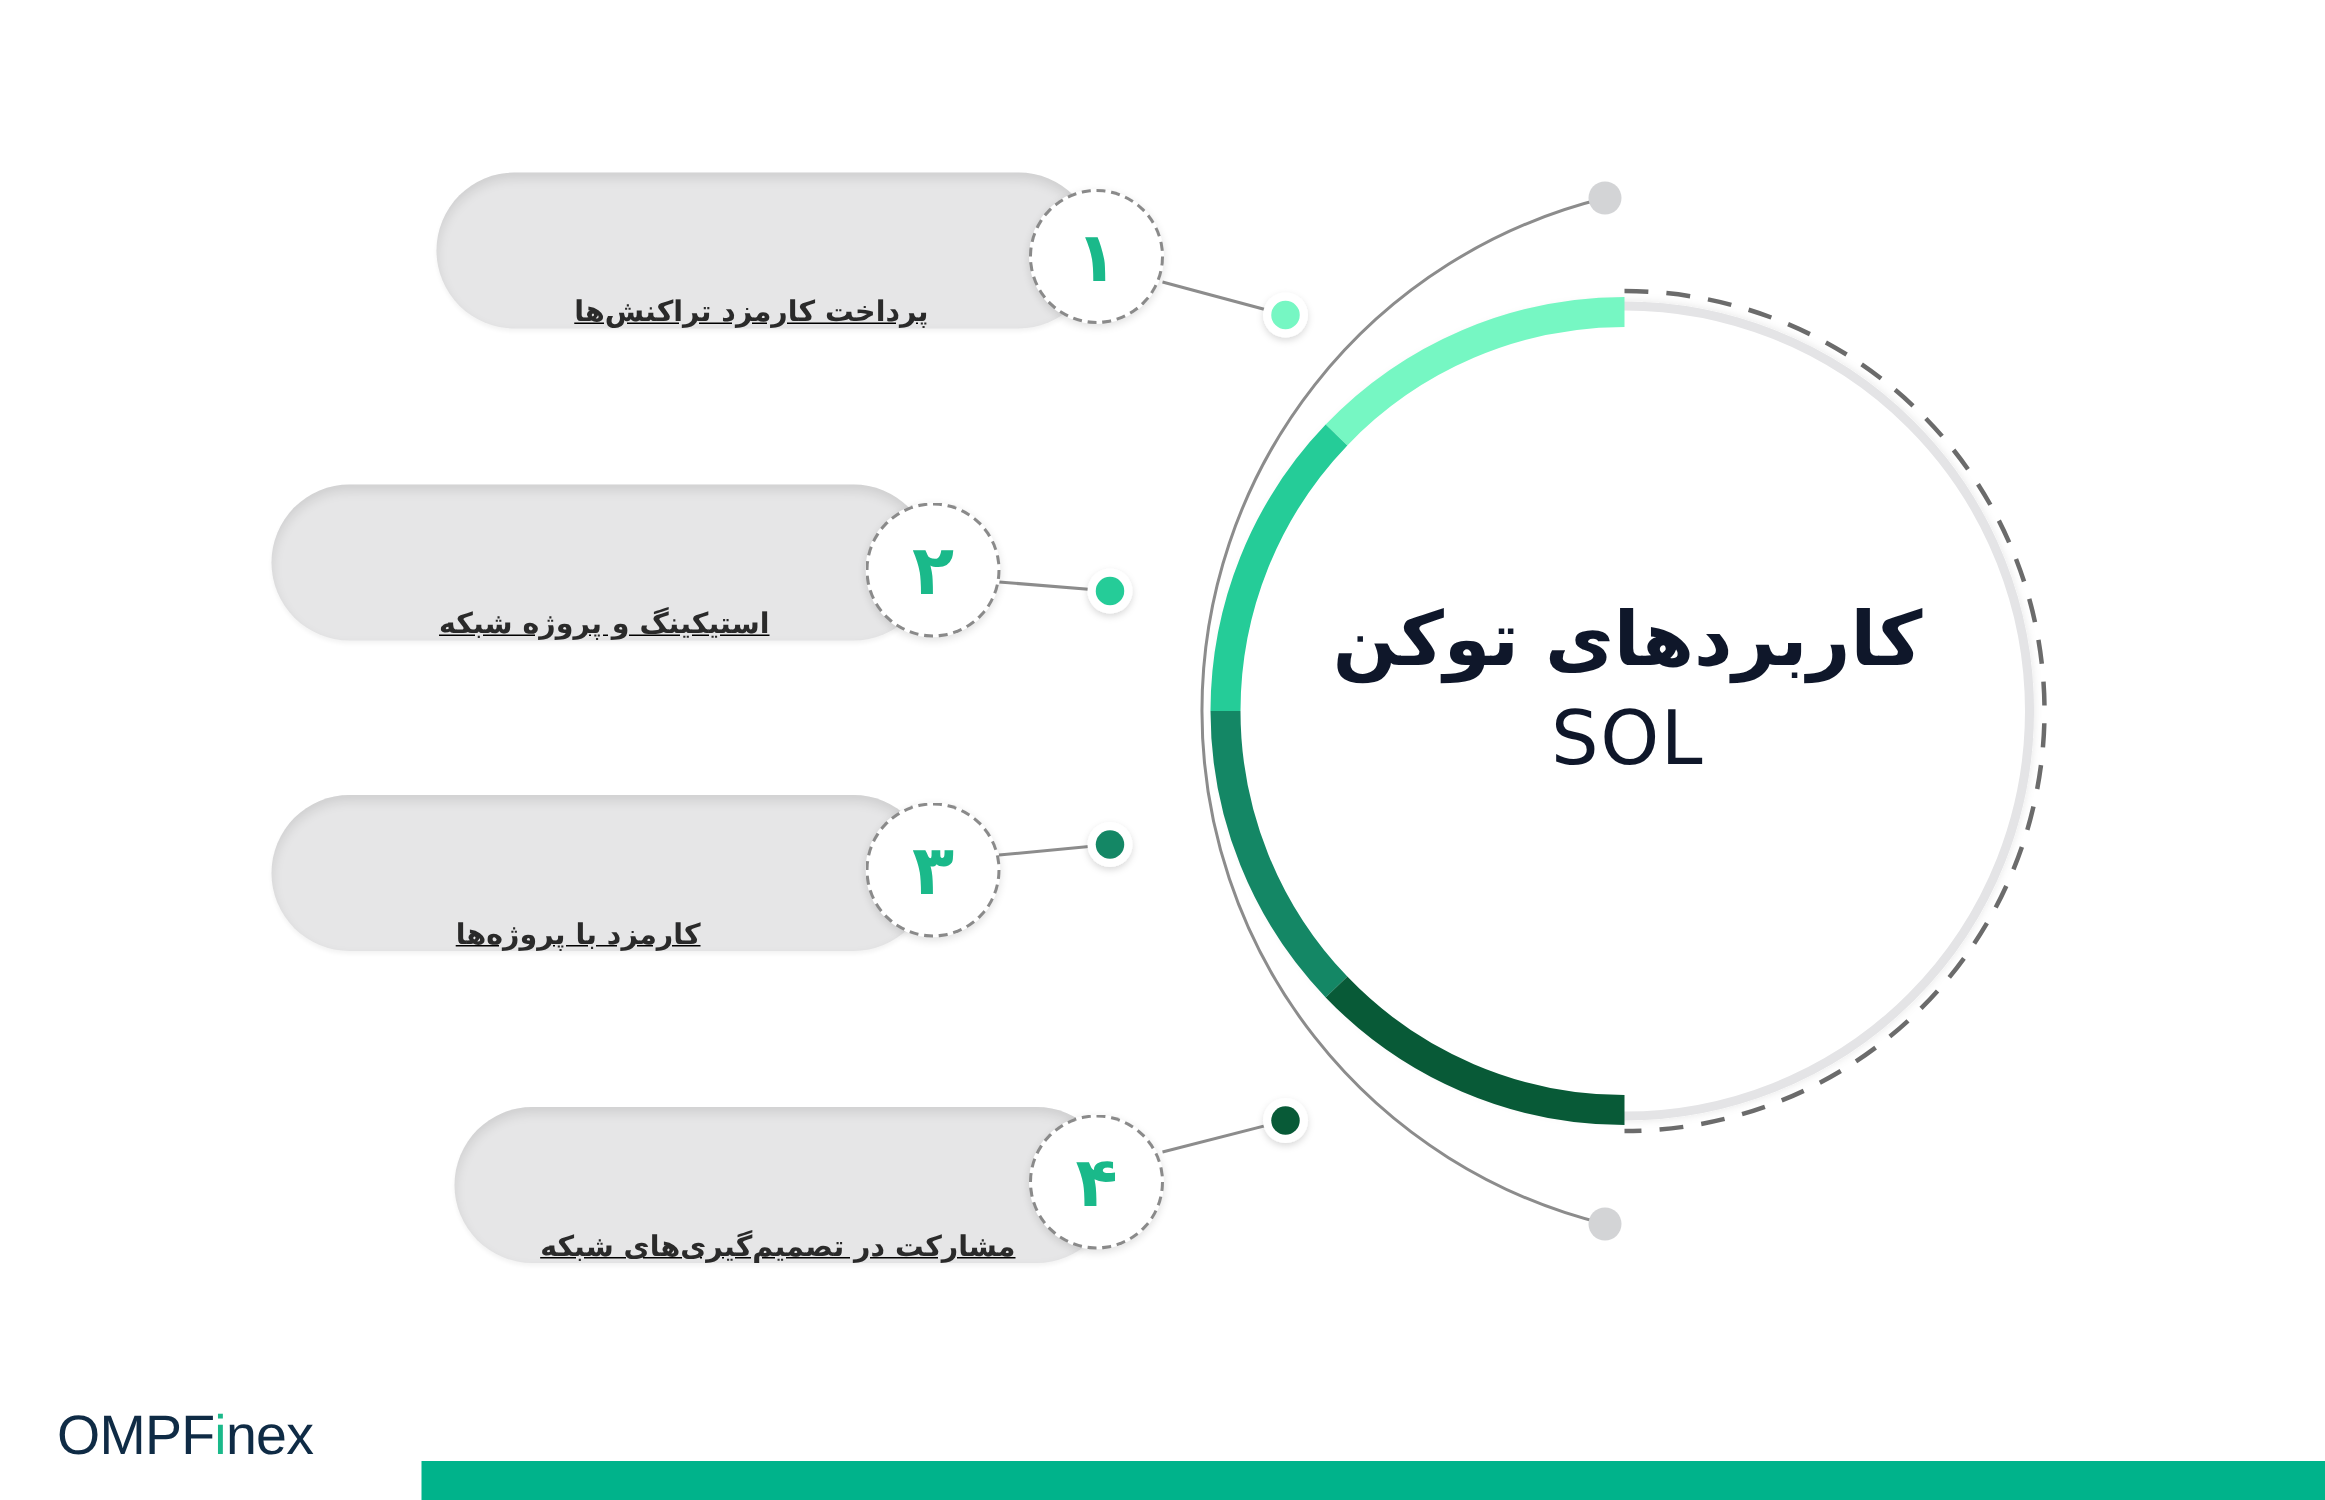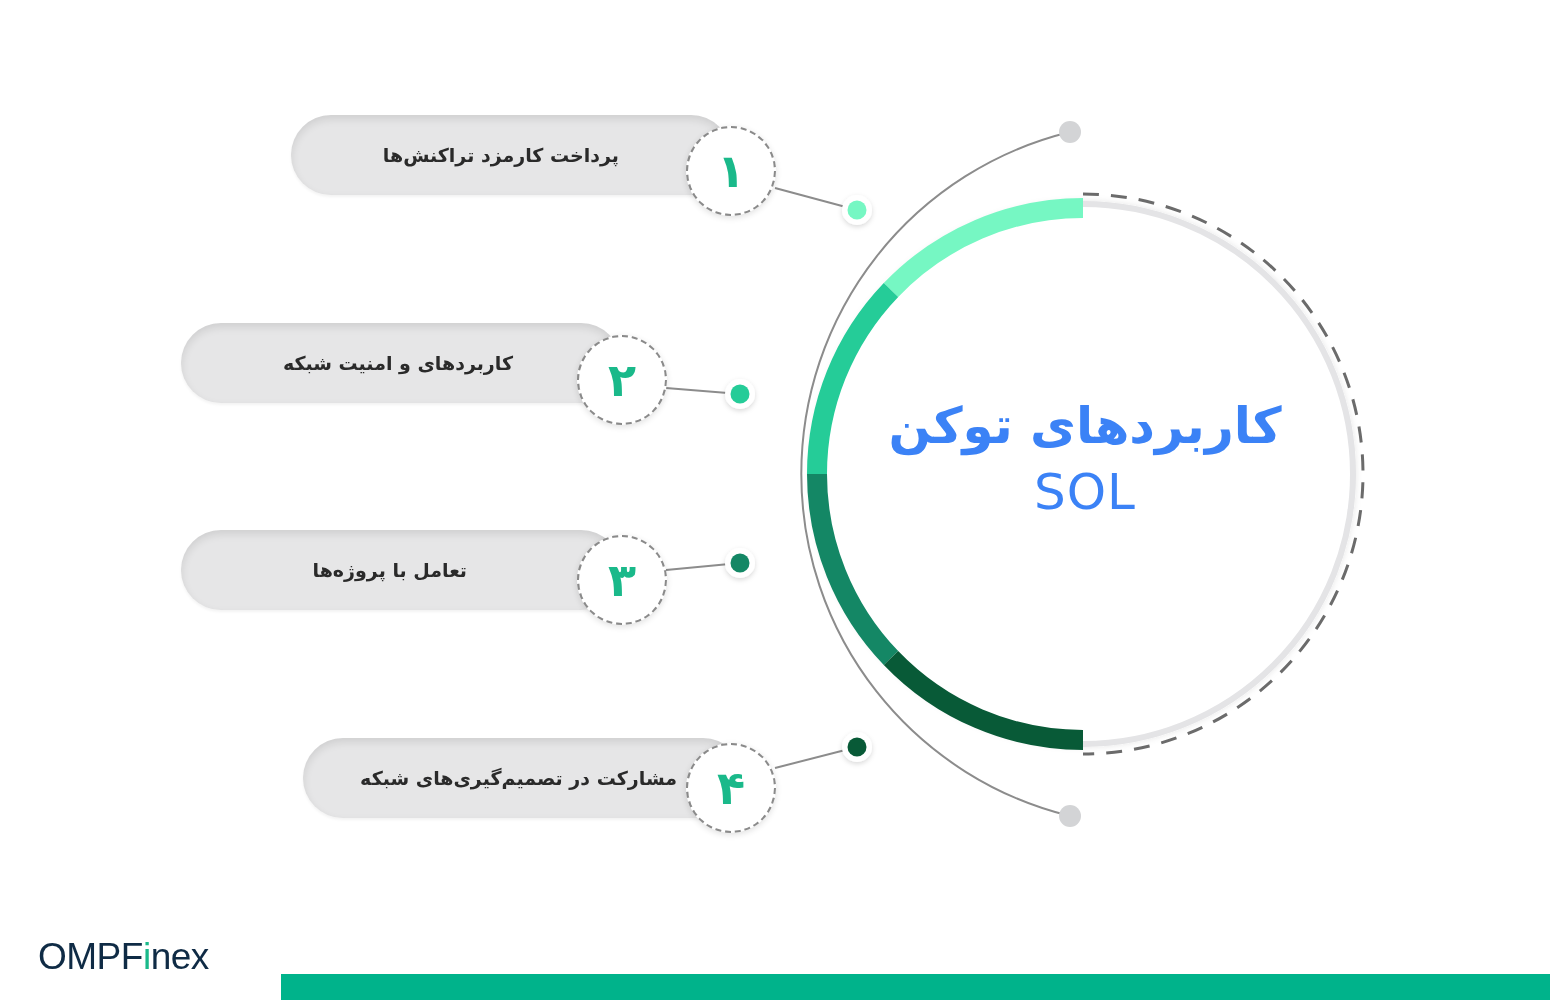--- a/index.html
+++ b/index.html
@@ -1,28 +1,28 @@
 <!DOCTYPE html>
 <html><head>
 <meta charset="utf-8">
 <style>
   html, body { margin:0; padding:0; }
   body { width:1550px; height:1000px; background:#ffffff; position:relative; overflow:hidden;
          font-family:"DejaVu Sans", sans-serif; }
   svg.diagram { position:absolute; left:0; top:0; }
-  .pill { position:absolute; height:80px; border-radius:52px; background:#e6e6e7;
+  .pill { position:absolute; height:104px; border-radius:52px; background:#e6e6e7;
           box-shadow: 0 4px 8px rgba(0,0,0,0.10) inset, 0 2px 3px rgba(0,0,0,0.05);
-          display:flex; align-items:center; justify-content:flex-end; box-sizing:border-box; }
+          display:flex; align-items:flex-end; justify-content:flex-end; box-sizing:border-box;text-decoration:underline; }
   .pill-label { direction:rtl; font-weight:bold; font-size:19px; color:#2a2a2a; white-space:nowrap; }
   .badge { position:absolute; width:90px; height:90px; border-radius:50%; background:#ffffff;
            border:2px dashed #8a8a8a; box-sizing:border-box;
            box-shadow: 0 2px 6px rgba(0,0,0,0.12);
            display:flex; align-items:center; justify-content:center; }
   .badge-num { font-weight:bold; font-size:46px; color:#1ab98a; line-height:1; }
-  .title { position:absolute; left:860px; top:392px; width:450px; text-align:center; color:#3b82f6; }
+  .title { position:absolute; left:860px; top:392px; width:450px; text-align:center; color:#0f172a; }
   .title-line1 { direction:rtl; font-weight:bold; font-size:50px; line-height:68px; display:block; }
   .title-line2 { font-weight:normal; font-size:50px; line-height:64px; display:block; letter-spacing:1px; }
   .logo { position:absolute; left:38px; top:936px; font-family:"Liberation Sans", sans-serif;
           font-weight:normal; font-size:37px; color:#0f2b45; letter-spacing:-0.5px; }
   .logo .accent { color:#1ab98a; }
   .footer-bar { position:absolute; left:281px; top:974px; width:1269px; height:26px; background:#00b38b; }
 </style>
 </head>
 <body>
 
@@ -73,28 +73,28 @@
 </svg>
 
 <div class="pill" style="left:291px; top:115px; width:440px; padding-right:112px;">
   <span class="pill-label">پرداخت کارمزد تراکنش‌ها</span>
 </div>
 <div class="badge" style="left:686px; top:126px;">
   <span class="badge-num">۱</span>
 </div>
 
 <div class="pill" style="left:181px; top:323px; width:440px; padding-right:108px;">
-  <span class="pill-label">کاربردهای و امنیت شبکه</span>
+  <span class="pill-label">استیکینگ و پروژه شبکه</span>
 </div>
 <div class="badge" style="left:577px; top:335px;">
   <span class="badge-num">۲</span>
 </div>
 
 <div class="pill" style="left:181px; top:530px; width:440px; padding-right:154px;">
-  <span class="pill-label">تعامل با پروژه‌ها</span>
+  <span class="pill-label">کارمزد با پروژه‌ها</span>
 </div>
 <div class="badge" style="left:577px; top:535px;">
   <span class="badge-num">۳</span>
 </div>
 
 <div class="pill" style="left:303px; top:738px; width:440px; padding-right:66px;">
   <span class="pill-label">مشارکت در تصمیم‌گیری‌های شبکه</span>
 </div>
 <div class="badge" style="left:686px; top:743px;">
   <span class="badge-num">۴</span>

